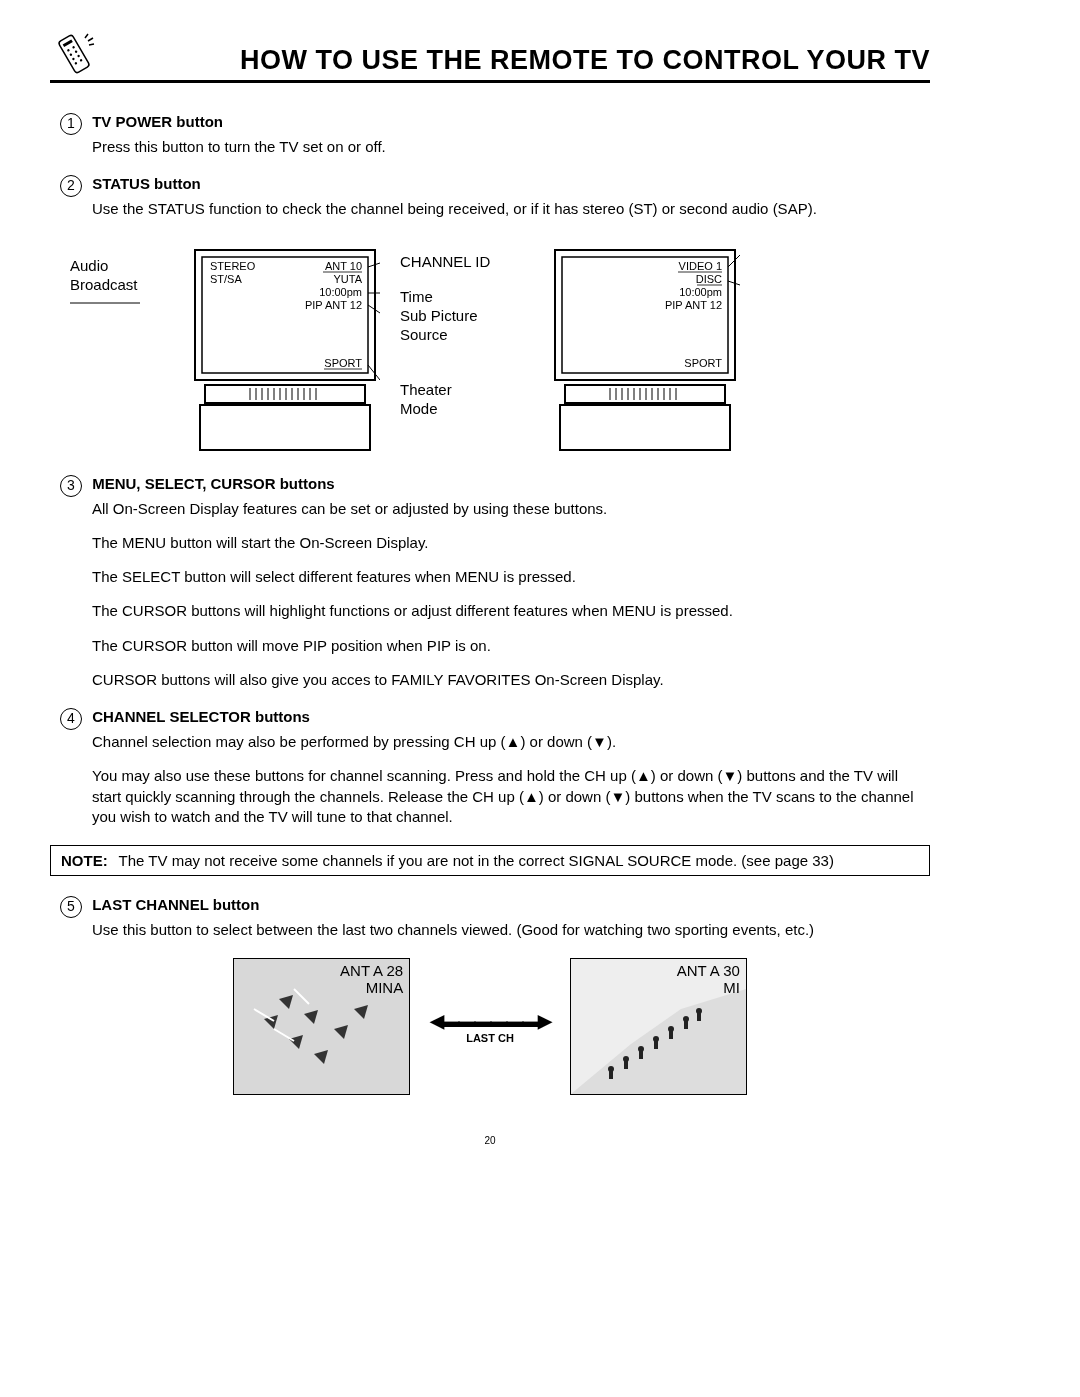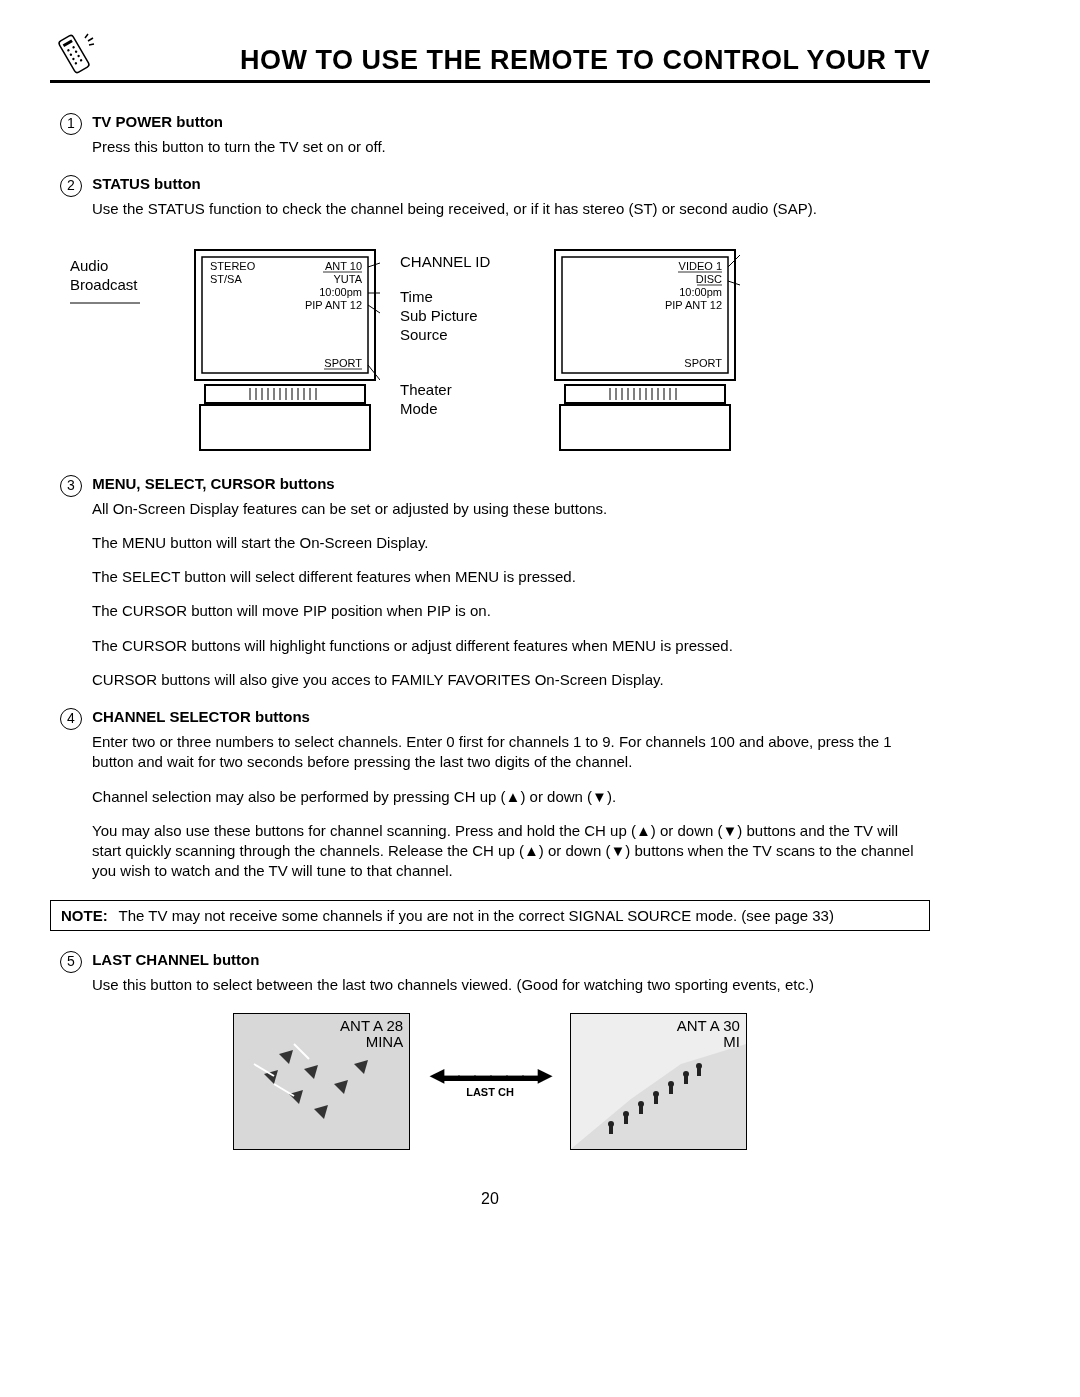--- a/index.html
+++ b/index.html
@@ -111,21 +111,21 @@
   .arrow-col {
     text-align: center;
     font-weight: bold;
   }
   .arrow-line {
     font-size: 18px;
     letter-spacing: -2px;
   }
   .page-num {
     text-align: center;
-    font-size: 16px;
+    font-size: 10px;
     margin-top: 30px;
   }
   .screen-text { font-family: Arial, sans-serif; font-size: 11px; }
   .screen-text-r { text-anchor: end; }
 </style>
 </head>
 <body>
 
 <div class="header">
   <svg class="remote-icon" viewBox="0 0 48 48">
@@ -259,31 +259,30 @@
 
 </div>
 
 <div class="section">
   <span class="num-circle">3</span>
   <span class="item-head">MENU, SELECT, CURSOR buttons</span>
   <div class="item-body">
     <p>All On-Screen Display features can be set or adjusted by using these buttons.</p>
     <p>The MENU button will start the On-Screen Display.</p>
     <p>The SELECT button will select different features when MENU is pressed.</p>
+    <p>The CURSOR buttons will highlight functions or adjust different features when MENU is pressed.</p>
     <p>The CURSOR button will move PIP position when PIP is on.</p>
-    <p>The CURSOR buttons will highlight functions or adjust different features when MENU is pressed.</p>
     <p>CURSOR buttons will also give you acces to FAMILY FAVORITES On-Screen Display.</p>
   </div>
 </div>
 
 <div class="section">
   <span class="num-circle">4</span>
   <span class="item-head">CHANNEL SELECTOR buttons</span>
   <div class="item-body">
-    <p>Enter two or three numbers to select channels.  Enter  0  first for channels 1 to 9.  For channels 100 and above, press the  1 button and wait for two seconds before pressing the last two digits of the channel.</p>
     <p>Channel selection may also be performed by pressing CH up (▲) or down (▼).</p>
     <p>You may also use these buttons for channel scanning.  Press and hold the CH up (▲) or down (▼) buttons and the TV will start quickly scanning through the channels.  Release the CH up (▲) or down (▼) buttons when the TV scans to the channel you wish to watch and the TV will tune to that channel.</p>
   </div>
 </div>
 
 <div class="note-box">
   <b>NOTE:</b>
   <span>The TV may not receive some channels if you are not in the correct SIGNAL SOURCE mode.  (see page 33)</span>
 </div>
 

